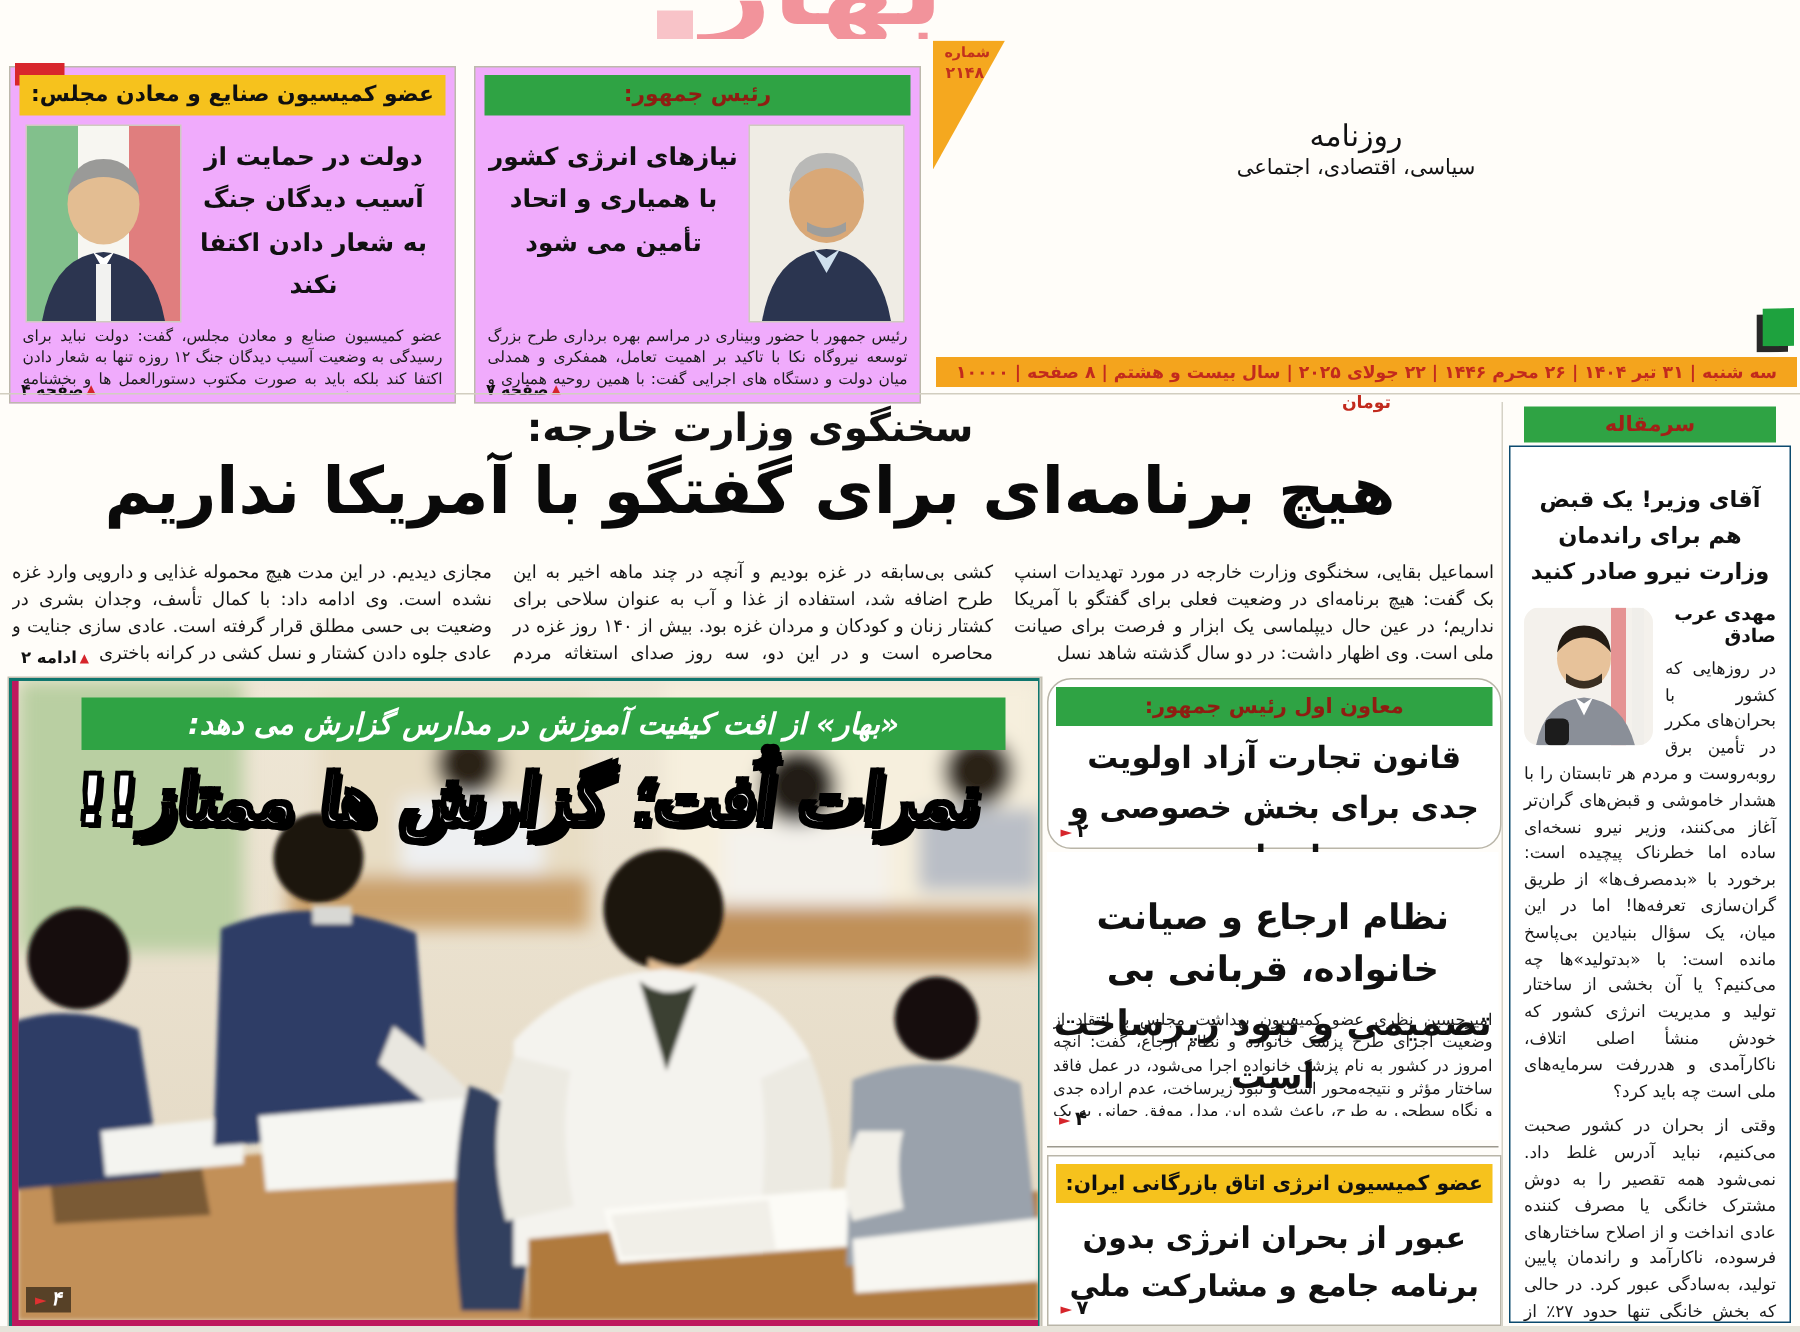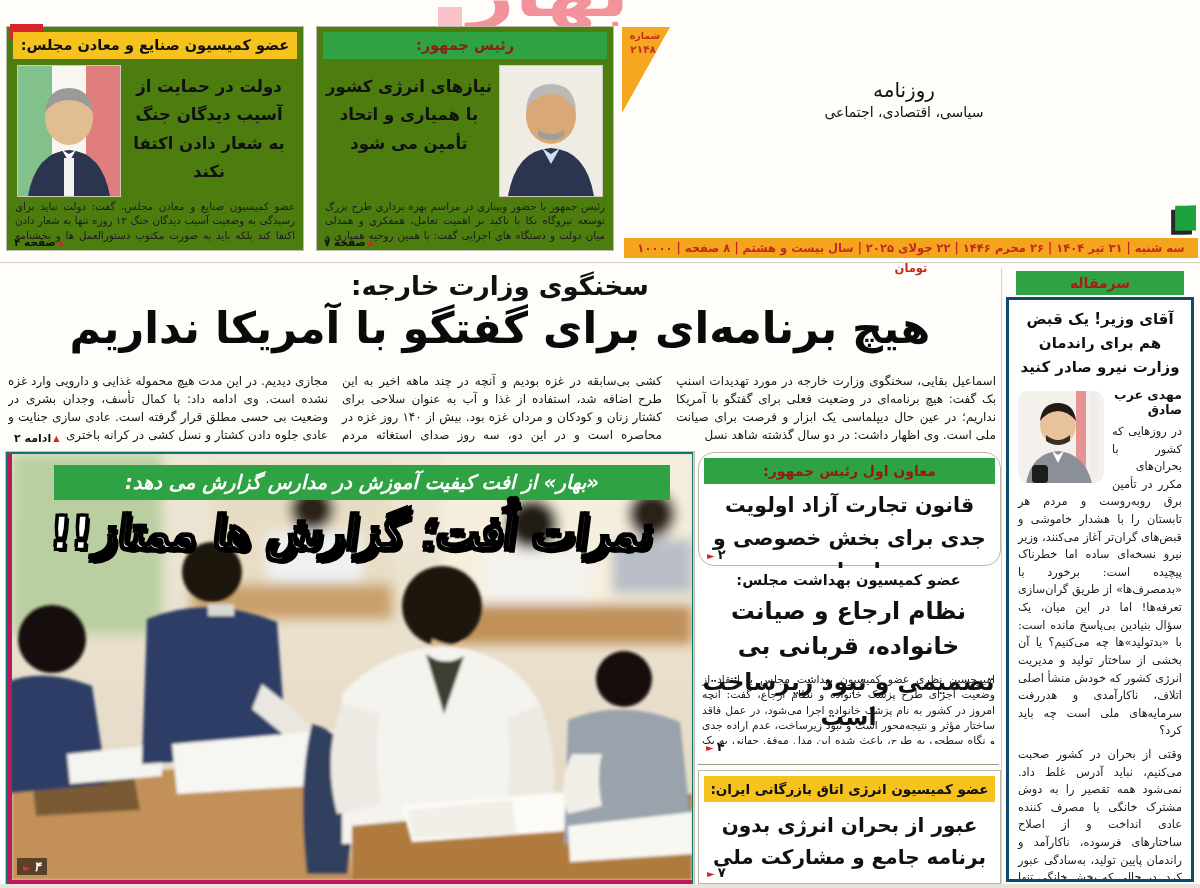--- a/index.html
+++ b/index.html
@@ -1,19 +1,19 @@
 <!DOCTYPE html>
 <html lang="fa" dir="rtl"><head>
 <meta charset="utf-8">
 <style>
   html,body{margin:0;padding:0;background:#d8d5cc;}
   .page{position:relative;width:1200px;height:888px;background:#fffdf9;overflow:hidden;
         font-family:"DejaVu Sans",sans-serif;direction:rtl;color:#111;}
   
-  .tbox{position:absolute;top:26px;width:296px;height:223px;background:#4d7c0f;border:1px solid #bdb9ac;}
+  .tbox{position:absolute;top:44px;width:296px;height:223px;background:#f0abfc;border:1px solid #bdb9ac;}
   .tbox .bar{position:absolute;top:5px;left:6px;right:6px;height:27px;line-height:27px;
              text-align:center;font-weight:bold;font-size:14.5px;}
   .ybar{background:#f6c21d;color:#101010;}
   .gbar{background:#2fa344;color:#8f1d12;}
   .tbox .photo{position:absolute;top:38px;width:102px;height:130px;overflow:hidden;border:1px solid #cfcabf;}
   .tbox .hl{position:absolute;top:46px;width:168px;font-weight:bold;font-size:16.5px;line-height:1.72;
             text-align:center;}
   .tbox .body{position:absolute;top:172px;left:8px;right:8px;height:44px;overflow:hidden;
               font-size:10.3px;line-height:1.4;text-align:justify;color:#1c1c1c;}
   .pref{position:absolute;left:7px;bottom:2px;font-weight:bold;font-size:10.5px;color:#101010;}
@@ -67,22 +67,22 @@
   .arrowref{position:absolute;left:8px;bottom:3px;direction:ltr;font-weight:bold;font-size:13px;color:#111;}
   .arrowref::before{content:"\25BA";color:#d6252b;font-size:10px;margin-right:3px;}
   .m2-kicker{position:absolute;left:0;right:0;top:4px;text-align:center;font-weight:bold;font-size:14.5px;}
   .m2-hl{position:absolute;left:2px;right:2px;top:26px;text-align:center;font-weight:bold;font-size:23.5px;line-height:1.5;}
   .m2-body{position:absolute;left:4px;right:4px;top:104px;height:72px;overflow:hidden;
            font-size:10.8px;line-height:1.42;text-align:justify;color:#1a1a1a;}
   .hrule{position:absolute;left:698px;top:764px;width:301px;height:1px;background:#9c988c;}
   
   .ed-bar{position:absolute;left:1016px;top:271px;width:168px;height:24px;line-height:24px;background:#2fa344;
           text-align:center;font-weight:bold;font-size:14px;color:#a32017;}
-  .ed-box{position:absolute;left:1006px;top:297px;width:188px;height:585px;border:3px solid #0c4a6e;
-          background:#fff;padding:5px 9px;box-sizing:border-box;overflow:hidden;}
+  .ed-box{position:absolute;left:1006px;top:297px;width:188px;height:585px;border:1px solid #0c4a6e;
+          background:#fff;padding:21px 9px;box-sizing:border-box;overflow:hidden;}
   .ed-title{font-weight:bold;font-size:15px;line-height:1.6;text-align:center;margin:2px 0 8px 0;}
   .ed-photo{float:left;width:86px;height:92px;border-radius:10px;overflow:hidden;margin:4px 8px 4px 0;}
   .ed-author{font-weight:bold;font-size:12.5px;margin:4px 0 6px 0;}
   .ed-box p{margin:0 0 6px 0;font-size:11.3px;line-height:1.56;text-align:justify;color:#1a1a1a;}
   .strip{position:absolute;left:0;top:884px;width:1200px;height:4px;background:#e6e3d9;}
 </style>
 </head>
 <body>
 
 <div class="page">
@@ -226,21 +226,20 @@
   <div class="vline" style="left:693px;top:452px;height:432px;"></div>
   <div class="vline" style="left:1001px;top:268px;height:616px;"></div>
 
   <div class="mbox bordered" style="top:452px;height:112px;border-radius:16px;">
     <div class="bar gbar">معاون اول رئیس جمهور:</div>
     <div class="hl" style="top:36px;font-size:20.5px;line-height:1.6;">قانون تجارت آزاد اولویت جدی برای بخش خصوصی و دولت است</div>
     <div class="arrowref">۲</div>
   </div>
 
   <div class="mbox" style="top:568px;height:192px;">
-    <div class="m2-kicker">عضو کمیسیون بهداشت مجلس:</div>
     <div class="m2-hl">نظام ارجاع و صیانت خانواده، قربانی بی تصمیمی و نبود زیرساخت است</div>
     <div class="m2-body">امیرحسین نظری عضو کمیسیون بهداشت مجلس با انتقاد از وضعیت اجرای طرح پزشک خانواده و نظام ارجاع، گفت: آنچه امروز در کشور به نام پزشک خانواده اجرا می‌شود، در عمل فاقد ساختار مؤثر و نتیجه‌محور است و نبود زیرساخت، عدم اراده جدی و نگاه سطحی به طرح، باعث شده این مدل موفق جهانی به یک روند نیمه‌کاره و پرهزینه تبدیل شود. وی با انتقاد از وضعیت اجرای طرح پزشک خانواده و نظام ارجاع، گفت: آنچه امروز در کشور به نام پزشک خانواده اجرا می‌شود، در عمل فاقد ساختار مؤثر و نتیجه‌محور است</div>
     <div class="arrowref" style="bottom:6px;">۴</div>
   </div>
   <div class="hrule"></div>
 
   <div class="mbox bordered" style="top:770px;height:112px;">
     <div class="bar ybar" style="font-size:13.5px;">عضو کمیسیون انرژی اتاق بازرگانی ایران:</div>
     <div class="hl" style="top:38px;font-size:20px;line-height:1.6;">عبور از بحران انرژی بدون برنامه جامع و مشارکت ملی نیست</div>
     <div class="arrowref">۷</div>

